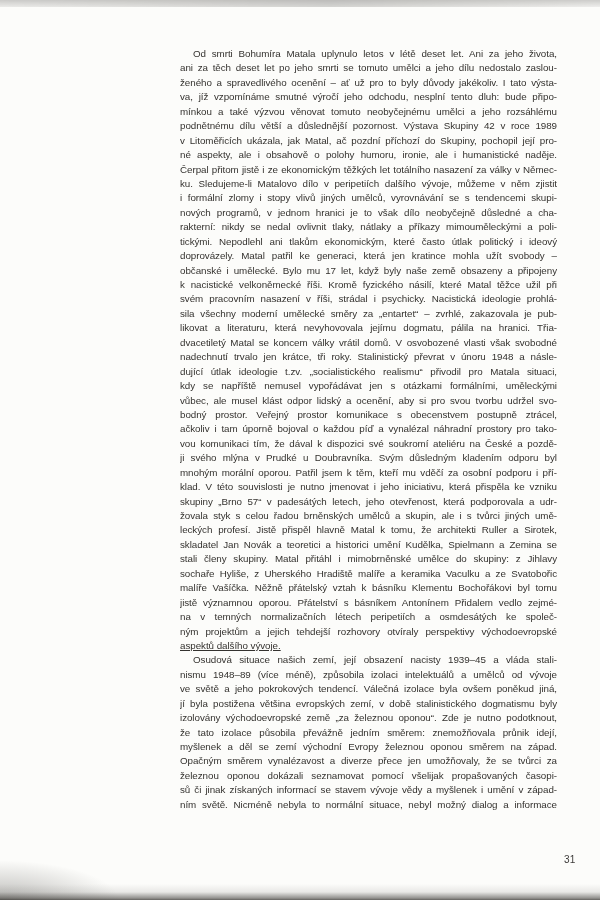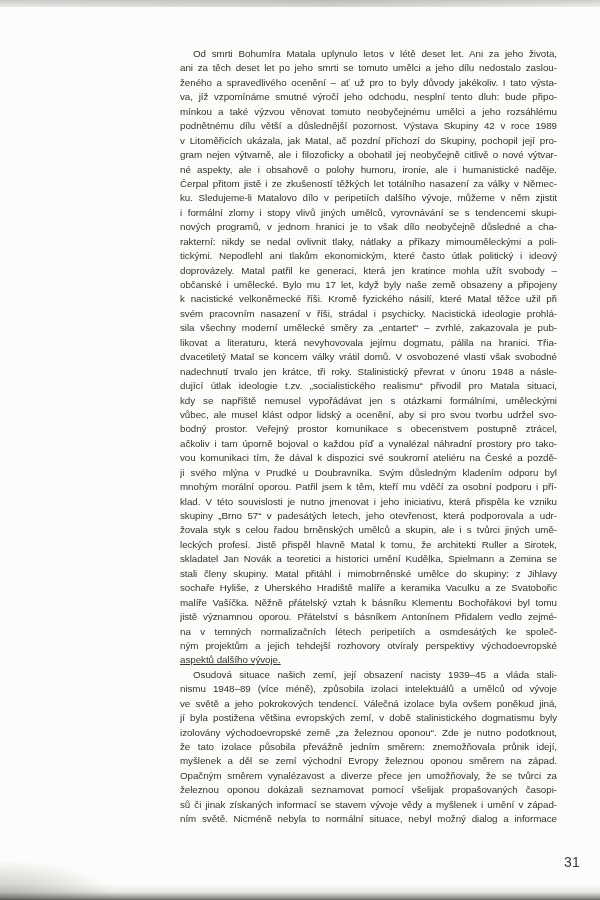--- a/index.html
+++ b/index.html
@@ -66,40 +66,39 @@
   }
   .line.last-short {
     text-align-last: left;
     text-decoration: underline;
   }
   .page-number {
     position: absolute;
     top: 854px;
     left: 564px;
     color: #3c3a38;
-    font-size: 14px;
+    font-size: 10px;
     letter-spacing: 0.3px;
   }
 </style>
 </head>
 <body>
 
 <div class="page">
   <div class="scan-edge-top"></div>
   <div class="text-block">
       <div class="line indent">Od smrti Bohumíra Matala uplynulo letos v létě deset let. Ani za jeho života,</div>
       <div class="line">ani za těch deset let po jeho smrti se tomuto umělci a jeho dílu nedostalo zaslou-</div>
       <div class="line">ženého a spravedlivého ocenění – ať už pro to byly důvody jakékoliv. I tato výsta-</div>
       <div class="line">va, jíž vzpomínáme smutné výročí jeho odchodu, nesplní tento dluh: bude připo-</div>
       <div class="line">mínkou a také výzvou věnovat tomuto neobyčejnému umělci a jeho rozsáhlému</div>
       <div class="line">podnětnému dílu větší a důslednější pozornost. Výstava Skupiny 42 v roce 1989</div>
       <div class="line">v Litoměřicích ukázala, jak Matal, ač pozdní příchozí do Skupiny, pochopil její pro-</div>
-      <div class="line">gram nejen výtvarně, ale i filozoficky a obohatil jej neobyčejně citlivě o nové výtvar-</div>
       <div class="line">né aspekty, ale i obsahově o polohy humoru, ironie, ale i humanistické naděje.</div>
-      <div class="line">Čerpal přitom jistě i ze zkušeností těžkých let totálního nasazení za války v Němec-</div>
+      <div class="line">Čerpal přitom jistě i ze ekonomickým těžkých let totálního nasazení za války v Němec-</div>
       <div class="line">ku. Sledujeme-li Matalovo dílo v peripetiích dalšího vývoje, můžeme v něm zjistit</div>
       <div class="line">i formální zlomy i stopy vlivů jiných umělců, vyrovnávání se s tendencemi skupi-</div>
       <div class="line">nových programů, v jednom hranici je to však dílo neobyčejně důsledné a cha-</div>
       <div class="line">rakterní: nikdy se nedal ovlivnit tlaky, nátlaky a příkazy mimouměleckými a poli-</div>
       <div class="line">tickými. Nepodlehl ani tlakům ekonomickým, které často útlak politický i ideový</div>
       <div class="line">doprovázely. Matal patřil ke generaci, která jen kratince mohla užít svobody –</div>
       <div class="line">občanské i umělecké. Bylo mu 17 let, když byly naše země obsazeny a připojeny</div>
       <div class="line">k nacistické velkoněmecké říši. Kromě fyzického násilí, které Matal těžce užil při</div>
       <div class="line">svém pracovním nasazení v říši, strádal i psychicky. Nacistická ideologie prohlá-</div>
       <div class="line">sila všechny moderní umělecké směry za „entartet“ – zvrhlé, zakazovala je pub-</div>

